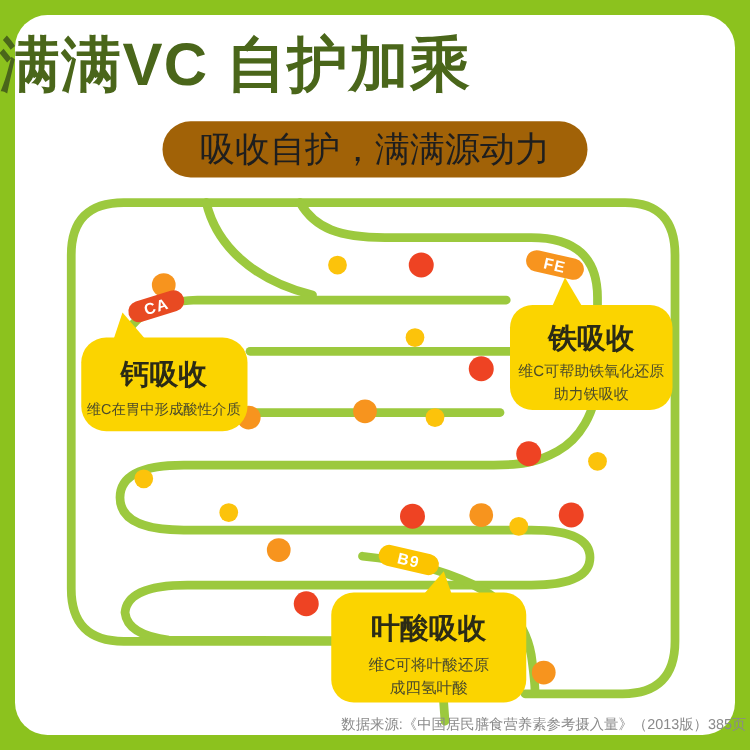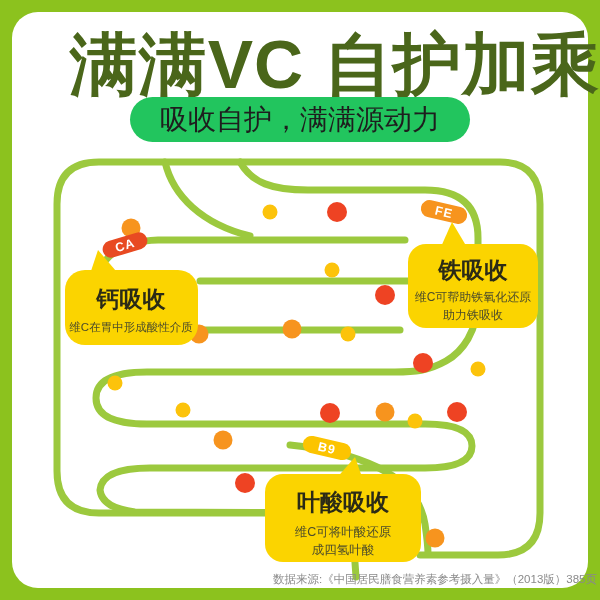--- a/index.html
+++ b/index.html
@@ -7,26 +7,26 @@
     width:600px;height:600px;overflow:hidden;position:relative;
     background:#8cc21e;
     font-family:"Liberation Sans","DejaVu Sans",sans-serif;
   }
   .card{
     position:absolute;left:12px;top:12px;right:12px;bottom:12px;
     background:#ffffff;border-radius:26px;
   }
   .title{
     position:absolute;left:0;top:20px;width:100%;
-    text-align:right;font-size:68px;font-weight:900;
+    text-align:left;font-size:48px;font-weight:900;
     color:#4a661a;letter-spacing:1px;white-space:nowrap;
   }
   .subtitle-pill{
     position:absolute;top:97px;left:50%;transform:translateX(-50%);
-    background:#22c55e;border-radius:24px;height:45px;line-height:45px;
+    background:#a16207;border-radius:24px;height:45px;line-height:45px;
     padding:0 30px;font-size:28px;color:#1e1e1e;white-space:nowrap;
   }
   .scene{position:absolute;left:0;top:0;width:600px;height:600px;}
   .caption{
     position:absolute;right:3px;bottom:13px;
     font-size:11.5px;color:#8a8a8a;white-space:nowrap;
   }
   text.bt{font-weight:bold;font-size:23px;fill:#2b2b16;}
   text.bs{font-size:12px;fill:#4c4c2a;}
   text.pl{font-weight:bold;font-size:12.5px;fill:#ffffff;letter-spacing:1px;}

